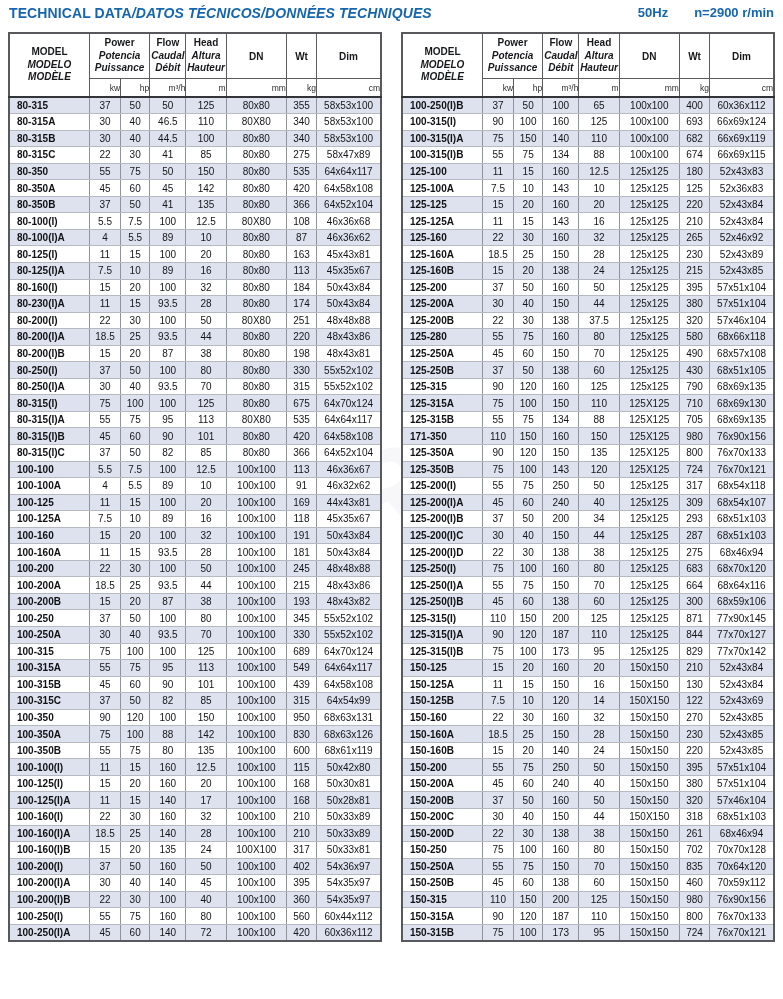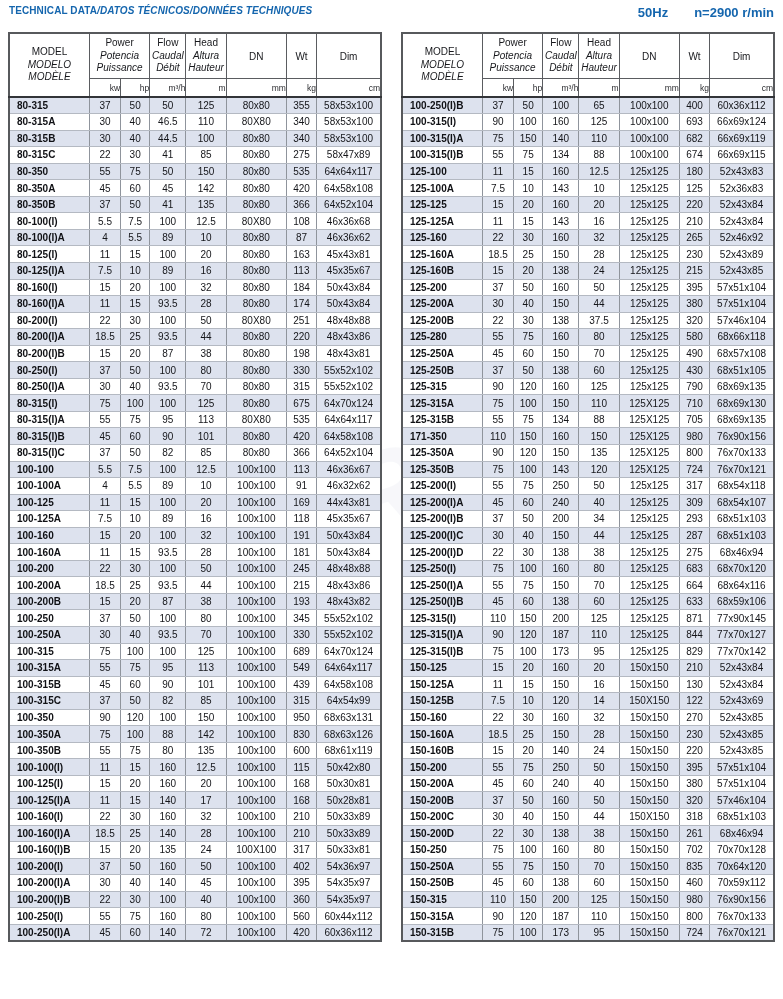--- a/index.html
+++ b/index.html
@@ -5,21 +5,21 @@
   html,body{margin:0;padding:0;}
   body{
     width:783px;height:999px;overflow:hidden;position:relative;
     background:#ffffff;font-family:"Liberation Sans",sans-serif;
     -webkit-font-smoothing:antialiased;
   }
   .topbar{
     display:flex;justify-content:space-between;align-items:flex-start;
     padding:5px 9px 0 9px;height:26px;box-sizing:border-box;
   }
-  .title{font-size:10px;font-weight:bold;color:#1566ae;letter-spacing:.1px;white-space:nowrap;}
+  .title{font-size:14px;font-weight:bold;color:#1566ae;letter-spacing:.1px;white-space:nowrap;}
   .title .it{font-style:italic;}
   .specs{font-size:13px;font-weight:bold;color:#1566ae;white-space:nowrap;display:flex;gap:26px;}
   .watermark{
     position:absolute;top:420px;left:50%;transform:translateX(-50%) rotate(-18deg);
     font-size:120px;font-weight:bold;font-style:italic;color:#6d7aa6;opacity:.05;
     pointer-events:none;user-select:none;white-space:nowrap;z-index:0;
   }
   .tables{
     position:relative;z-index:1;
     display:flex;justify-content:space-between;
@@ -27,21 +27,21 @@
   }
   table.spec{
     width:374px;table-layout:fixed;border-collapse:collapse;
     border:2px solid #57595c;background:transparent;
   }
   col.c-model{width:80px;} col.c-kw{width:31px;} col.c-hp{width:29px;}
   col.c-flow{width:36px;} col.c-head{width:40px;} col.c-dn{width:60px;}
   col.c-wt{width:30px;} col.c-dim{width:64px;}
   thead th{
     border:1px solid #5a5c60;background:#ffffff;
-    font-size:10px;color:#17181c;font-weight:normal;text-align:center;
+    font-size:10px;color:#17181c;font-weight:bold;text-align:center;
     padding:1px 0;vertical-align:middle;
   }
   thead tr.h1 th{height:42px;}
   thead tr.h2 th{height:15px;font-size:8.5px;font-weight:normal;color:#2c2d31;text-align:right;}
   thead th .ln{line-height:12.5px;}
   thead th .it{font-style:italic;}
   thead{border-bottom:2px solid #323438;}
   tbody td{
     height:16.55px;box-sizing:border-box;
     border-left:1px solid #8f949c;border-right:1px solid #8f949c;
@@ -232,21 +232,21 @@
           <td class="model">80-160(I)</td>
           <td>15</td>
           <td>20</td>
           <td>100</td>
           <td>32</td>
           <td>80x80</td>
           <td>184</td>
           <td>50x43x84</td>
         </tr>
         <tr>
-          <td class="model">80-160(I)A</td>
+          <td class="model">80-230(I)A</td>
           <td>11</td>
           <td>15</td>
           <td>93.5</td>
           <td>28</td>
           <td>80x80</td>
           <td>174</td>
           <td>50x43x84</td>
         </tr>
         <tr>
           <td class="model">80-200(I)</td>
@@ -979,21 +979,21 @@
           <td>664</td>
           <td>68x64x116</td>
         </tr>
         <tr>
           <td class="model">125-250(I)B</td>
           <td>45</td>
           <td>60</td>
           <td>138</td>
           <td>60</td>
           <td>125x125</td>
-          <td>633</td>
+          <td>300</td>
           <td>68x59x106</td>
         </tr>
         <tr>
           <td class="model">125-315(I)</td>
           <td>110</td>
           <td>150</td>
           <td>200</td>
           <td>125</td>
           <td>125x125</td>
           <td>871</td>

